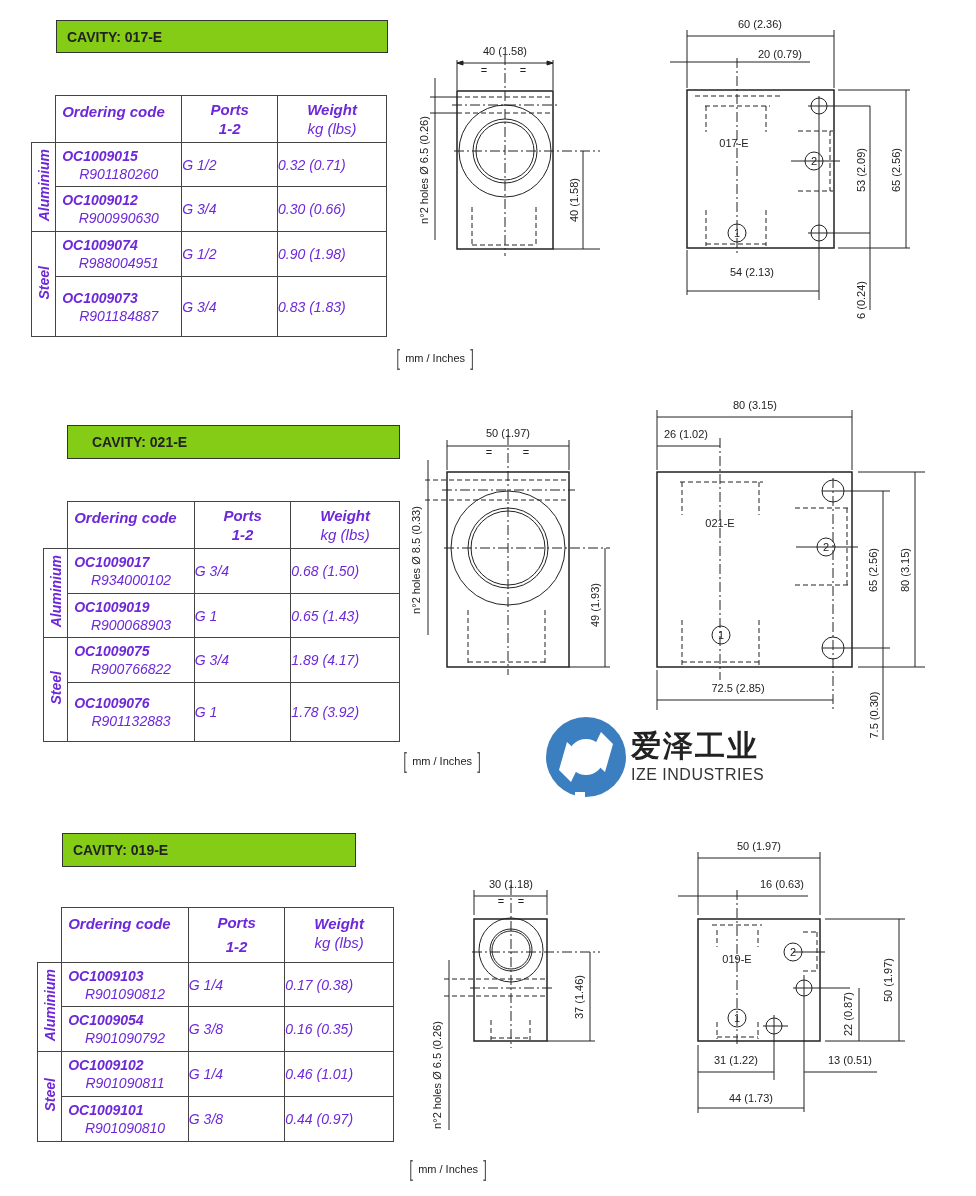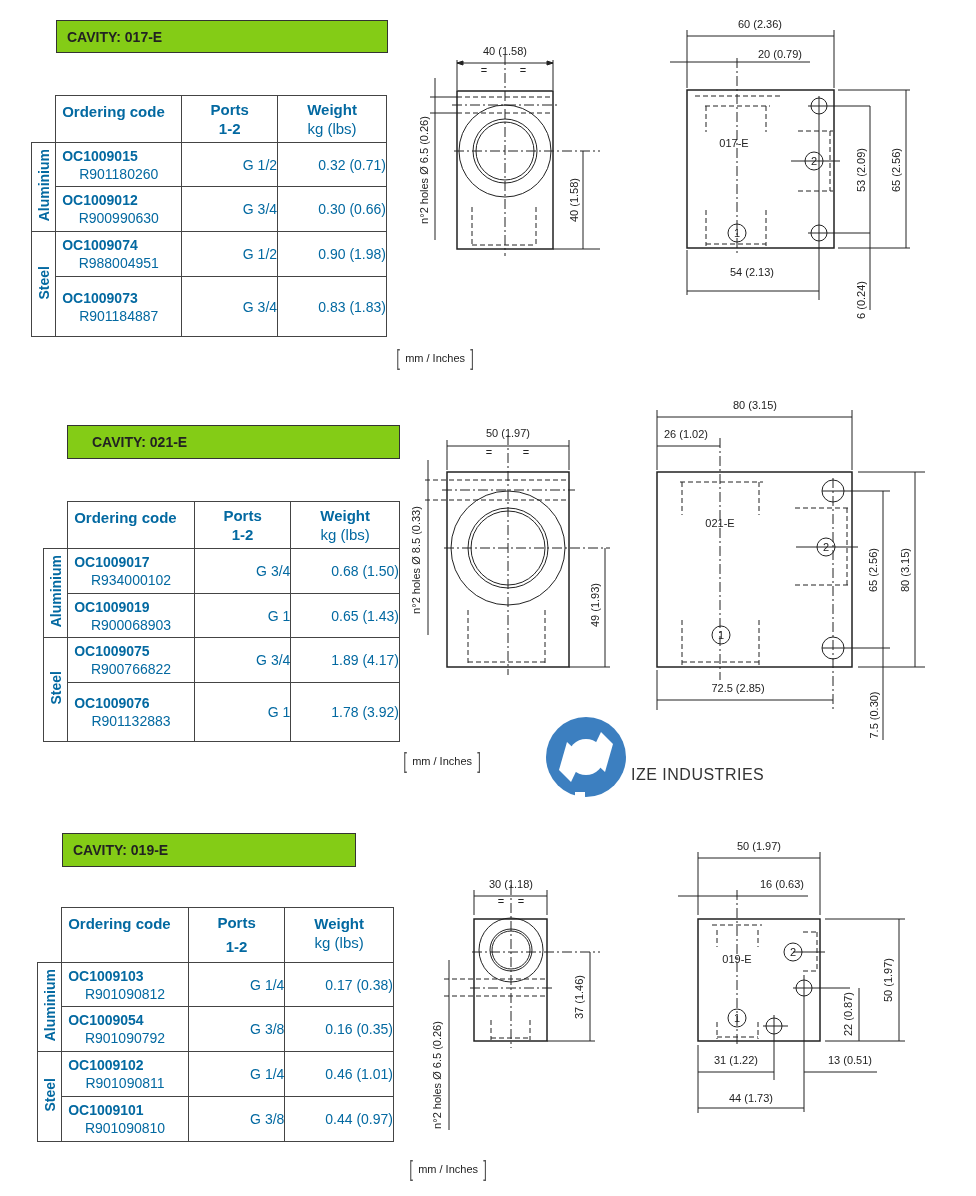--- a/index.html
+++ b/index.html
@@ -6,39 +6,39 @@
   html, body { width: 976px; height: 1196px; background: #ffffff; overflow: hidden; }
   body { position: relative; font-family: "Liberation Sans", sans-serif; color: #222; }
 
   .cavity-title {
     position: absolute; border: 1.5px solid #333; background: #84cc16;
     font-weight: bold; font-size: 14px; padding-left: 10px; display: flex; align-items: center;
     color: #222;
   }
 
   table.spec {
-    position: absolute; border-collapse: collapse; font-size: 14px; color: #0369a1;
+    position: absolute; border-collapse: collapse; font-size: 14px; color: #6d28d9; font-style: italic;
   }
   table.spec td, table.spec th {
     border: 1.5px solid #444; vertical-align: middle;
   }
   table.spec th { font-weight: bold; text-align: center; line-height: 19px; font-size: 15px; }
   table.spec th.oc { text-align: left; padding-left: 6px; vertical-align: top; padding-top: 6px; }
   table.spec th .sub { font-weight: normal; }
   table.spec th.blank { border: none; border-bottom: 1.5px solid #444; border-right: 1.5px solid #444; }
   table.spec td.mat {
     width: 24px; padding: 0; text-align: center; font-weight: bold; font-size: 14px;
   }
   table.spec td.mat span {
     display: inline-block; writing-mode: vertical-rl; transform: rotate(180deg); white-space: nowrap;
   }
   table.spec td.code { padding: 2px 6px; line-height: 18px; }
   table.spec td.code .c1 { font-weight: bold; display: block; }
   table.spec td.code .c2 { display: block; text-align: center; }
-  table.spec td.center { text-align: right; }
+  table.spec td.center { text-align: left; }
 
   .units {
     position: absolute; font-size: 11px; color: #222;
     display: flex; align-items: center; gap: 4px;
   }
   .units .br { font-size: 22px; font-weight: 100; color: #555; line-height: 1; transform: scaleX(0.6); }
 
   svg.drawing { position: absolute; overflow: visible; }
   svg.drawing text { font-family: "Liberation Sans", sans-serif; font-size: 11px; fill: #222; }
 
@@ -303,20 +303,21 @@
 </div>
 
 <div class="logo">
   <svg width="82" height="90" viewBox="0 0 82 90" style="position:absolute; left:0; top:0;">
     <circle cx="41" cy="45" r="40" fill="#3c7fc0"></circle>
     <circle cx="41" cy="45" r="18" fill="#fff"></circle>
     <path d="M22 30 L38 45 L26 70 L14 58 Z" fill="#fff"></path>
     <path d="M60 60 L44 45 L56 20 L68 32 Z" fill="#fff"></path>
     <rect x="30" y="80" width="10" height="10" fill="#fff"></rect>
   </svg>
+  <div class="logo-cn">爱泽工业</div>
   <div class="logo-en">IZE INDUSTRIES</div>
 </div>
 
 <div class="cavity-title" style="left:62px; top:833px; width:294px; height:34px;">CAVITY: 019-E</div>
 
 <table class="spec" style="left:37px; top:907px; width:357px;">
   <tbody>
       <tr style="height:55px;">
     <th class="blank" style="width:24px;"></th>
     <th class="oc" style="width:126px;">Ordering code</th>

